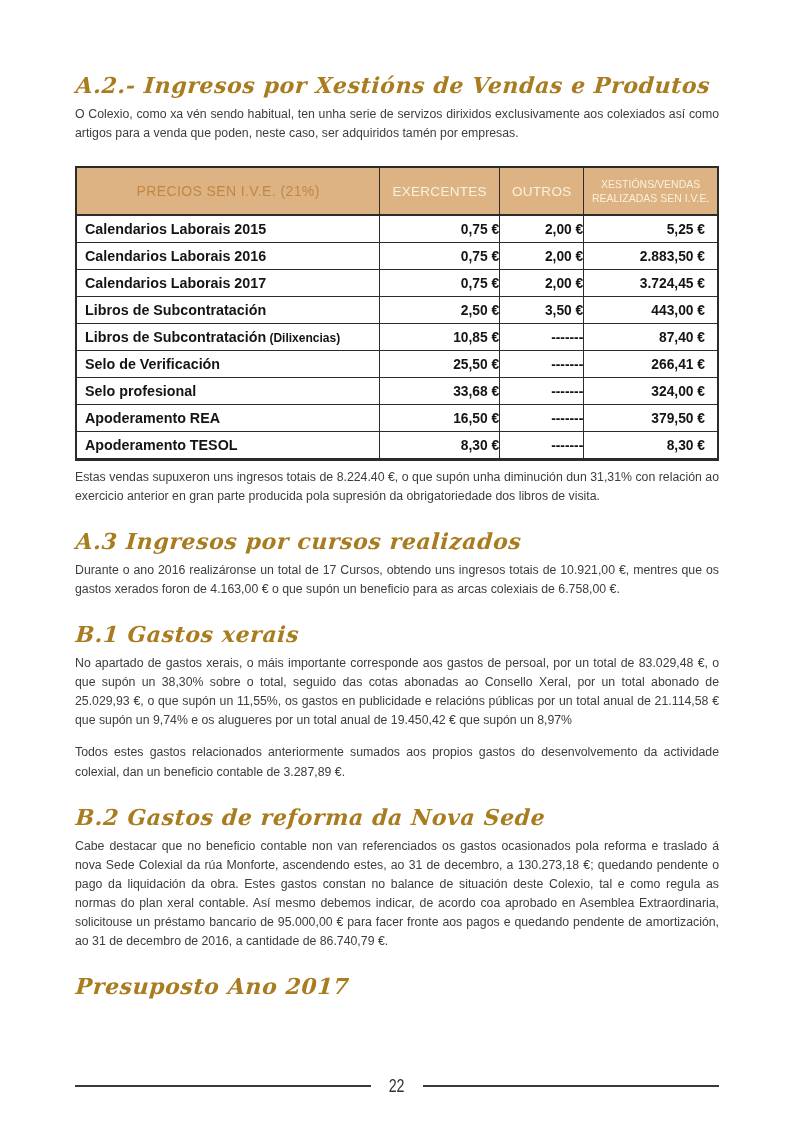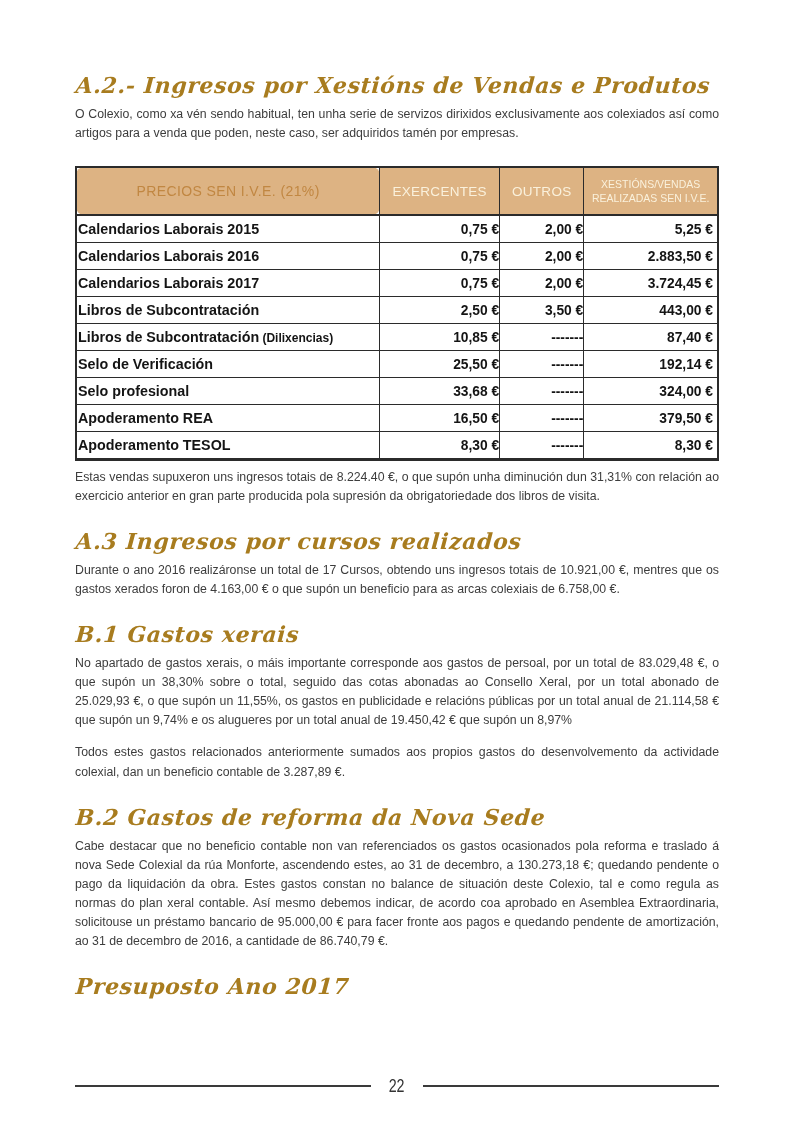--- a/index.html
+++ b/index.html
@@ -48,35 +48,35 @@
   .price-table col.c4 { width: 20.9%; }
   .price-table th {
     background: #ddb383;
     height: 44px;
     border: 1px solid #2b2b2b;
     border-bottom: 2px solid #2b2b2b;
     font-weight: normal;
     text-align: center;
     vertical-align: middle;
   }
-  .price-table th.th-product  { color: #c18742; font-size: 14px; letter-spacing: 0.4px; border-radius: 8px; }
+  .price-table th.th-product  { color: #c18742; font-size: 14px; letter-spacing: 0.4px; }
   .price-table th.th-exercentes, .price-table th.th-outros { color: #faf1dc; font-size: 13.5px; letter-spacing: 0.3px; }
   .price-table th.th-xestions { color: #faf1dc; font-size: 10.5px; line-height: 1.35; padding: 0 6px; }
   .price-table td {
     border: 1px solid #2b2b2b;
     height: 26px;
     font-weight: bold;
     color: #141414;
     vertical-align: middle;
     padding: 0;
   }
-  .price-table td.col-product { font-size: 14.3px; padding-left: 1px; text-align: left; white-space: nowrap; }
+  .price-table td.col-product { font-size: 14.3px; padding-left: 8px; text-align: left; white-space: nowrap; }
   .price-table td.col-product .note { font-size: 12px; }
   .price-table td.col-exercentes, .price-table td.col-outros { text-align: right; font-size: 13.8px; }
-  .price-table td.col-realizadas { text-align: right; padding-right: 4px; font-size: 13.8px; margin-top: 8px; }
+  .price-table td.col-realizadas { text-align: right; padding-right: 12px; font-size: 13.8px; margin-top: 8px; }
 
   .h-a3, .h-b1, .h-b2, .h-pres { margin-top: 22px; }
 
   .footer {
     position: absolute; left: 75px; right: 75px; bottom: 26px;
   }
   .footer-rule-row {
     display: flex; align-items: center;
   }
   .footer-rule-row .rule { flex: 1; height: 2px; background: #3a3a3a; }
@@ -147,21 +147,21 @@
           <tr>
             <td class="col-product">Libros de Subcontratación<span class="note"> (Dilixencias)</span></td>
             <td class="col-exercentes">10,85 €</td>
             <td class="col-outros">-------</td>
             <td class="col-realizadas">87,40 €</td>
           </tr>
           <tr>
             <td class="col-product">Selo de Verificación</td>
             <td class="col-exercentes">25,50 €</td>
             <td class="col-outros">-------</td>
-            <td class="col-realizadas">192,14 €</td>
+            <td class="col-realizadas">266,41 €</td>
           </tr>
           <tr>
             <td class="col-product">Selo profesional</td>
             <td class="col-exercentes">33,68 €</td>
             <td class="col-outros">-------</td>
             <td class="col-realizadas">324,00 €</td>
           </tr>
           <tr>
             <td class="col-product">Apoderamento REA</td>
             <td class="col-exercentes">16,50 €</td>

